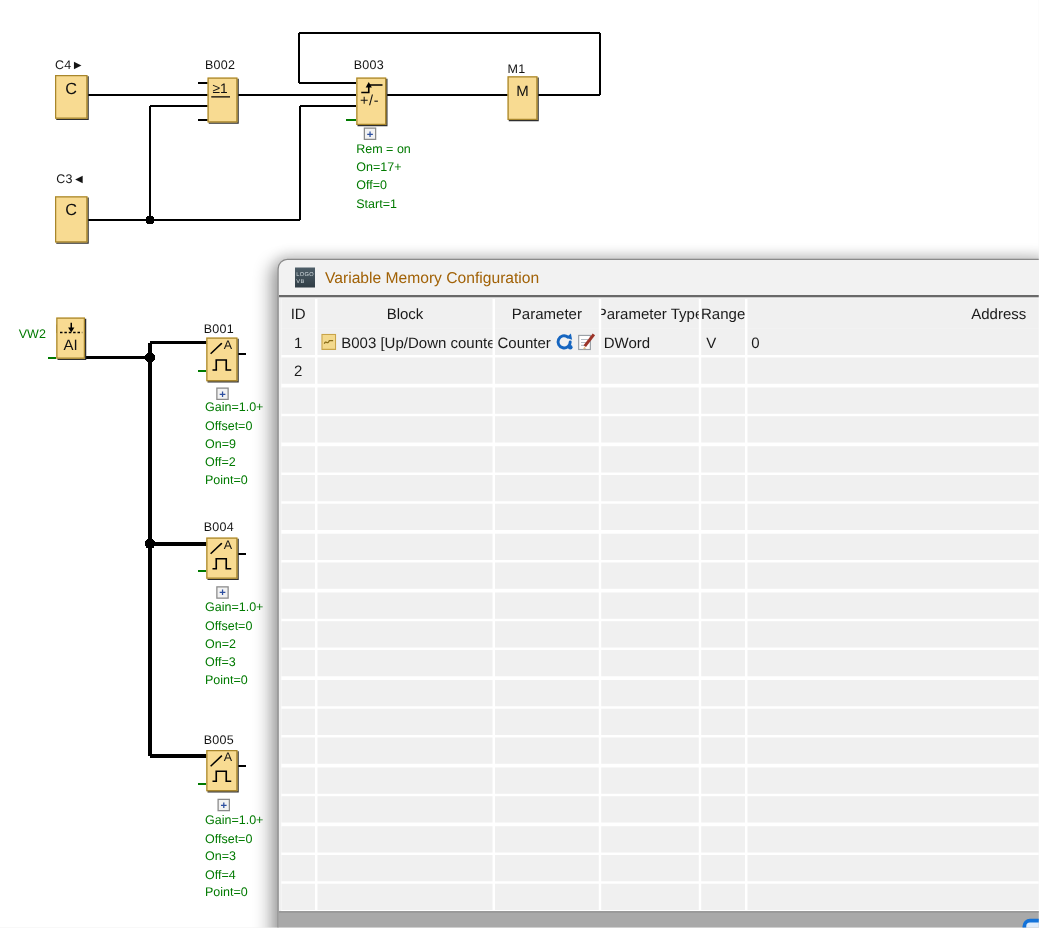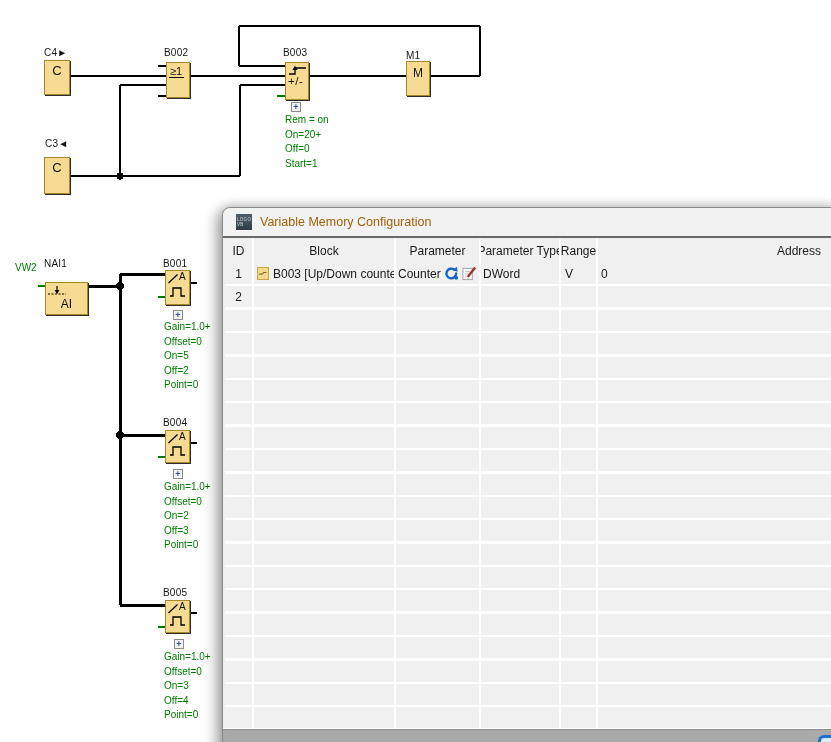--- a/index.html
+++ b/index.html
@@ -133,33 +133,33 @@
 <div class="block" style="left:285px;top:62px;width:24px;height:38px">
   <svg class="symsvg" style="left:2px;top:2px" width="19" height="11">
     <polyline points="1,9 7,9 7,3 18,3" stroke="#000" stroke-width="1.3" fill="none"></polyline>
     <polygon points="4.5,5 9.5,5 7,0.5" fill="#000"></polygon>
   </svg>
   <div class="glyph pm-sym">+/-</div>
 </div>
 <div class="expand" style="left:291px;top:102px">+</div>
 <div class="ann" style="left:285px;top:113px">
   <div>Rem = on</div>
-  <div>On=20+</div>
+  <div>On=17+</div>
   <div>Off=0</div>
   <div>Start=1</div>
 </div>
 
 <div class="blabel" style="left:406px;top:50px">M1</div>
 <div class="block" style="left:406px;top:61px;width:24px;height:35px">
   <div class="glyph m-sym">M</div>
 </div>
 
 <div class="vwlabel" style="left:15px;top:262px">VW2</div>
 <div class="blabel" style="left:44px;top:258px">NAI1</div>
-<div class="block" style="left:45px;top:282px;width:43px;height:33px">
+<div class="block" style="left:45px;top:254px;width:23px;height:33px">
   <svg class="symsvg" style="left:2px;top:3px" width="18" height="10">
     <line x1="0" y1="8" x2="18" y2="8" stroke="#000" stroke-width="1.2" stroke-dasharray="2,1.5"></line>
     <line x1="9" y1="0" x2="9" y2="5" stroke="#000" stroke-width="1.2"></line>
     <polygon points="6.5,4 11.5,4 9,8" fill="#000"></polygon>
   </svg>
   <div class="glyph ai-sym">AI</div>
 </div>
 
 <div class="blabel" style="left:163px;top:258px">B001</div>
 <div class="block" style="left:165px;top:270px;width:25px;height:35px">
@@ -168,21 +168,21 @@
   </svg>
   <div class="glyph a-sym">A</div>
   <svg class="symsvg" style="left:3px;top:15px" width="17" height="12">
     <polyline points="1,10 4,10 4,2 12,2 12,10 16,10" stroke="#000" stroke-width="1.3" fill="none"></polyline>
   </svg>
 </div>
 <div class="expand" style="left:173px;top:310px">+</div>
 <div class="ann" style="left:164px;top:320px">
   <div>Gain=1.0+</div>
   <div>Offset=0</div>
-  <div>On=5</div>
+  <div>On=9</div>
   <div>Off=2</div>
   <div>Point=0</div>
 </div>
 
 <div class="blabel" style="left:163px;top:417px">B004</div>
 <div class="block" style="left:165px;top:430px;width:25px;height:33px">
   <svg class="symsvg" style="left:2px;top:3px" width="11" height="10">
     <line x1="0.5" y1="9" x2="9.5" y2="0.5" stroke="#000" stroke-width="1.2"></line>
   </svg>
   <div class="glyph a-sym">A</div>

